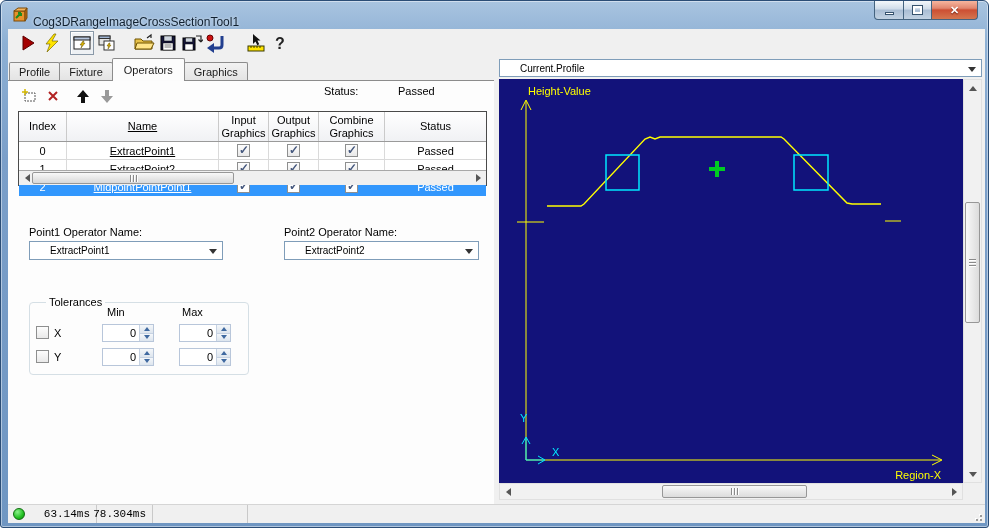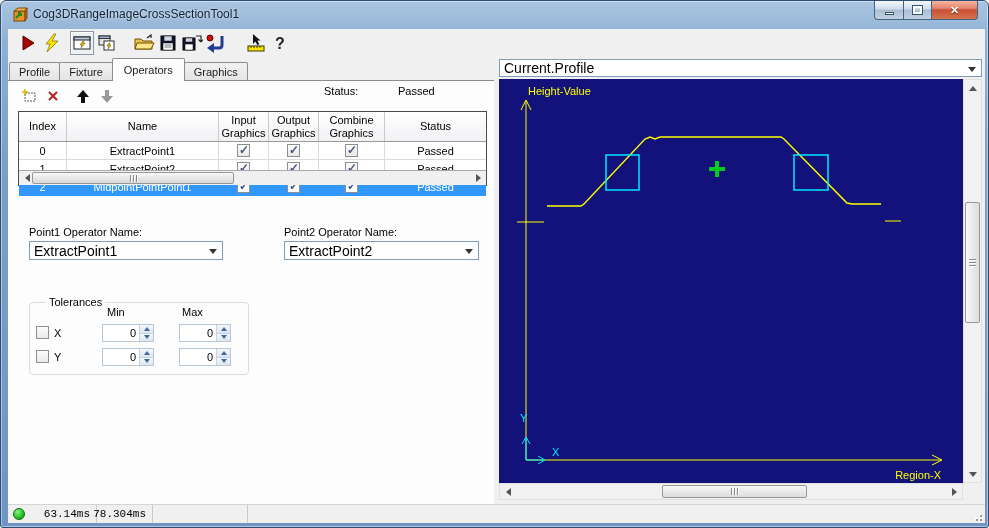--- a/index.html
+++ b/index.html
@@ -4,21 +4,21 @@
 <style>
   html,body{margin:0;padding:0;background:#ffffff;}
   *{box-sizing:border-box;font-family:"Liberation Sans",sans-serif;}
   #window{position:relative;width:989px;height:528px;
     background:linear-gradient(180deg,#a9c4e0 0%,#8db0d4 8%,#7b9fc9 30%,#6f96c2 100%);
     border:1px solid #2b4d76;border-radius:6px 6px 3px 3px;overflow:hidden;
     box-shadow:inset 0 0 0 1px rgba(255,255,255,.45);}
   
   .titlebar{position:absolute;left:0;top:0;width:100%;height:28px;}
   .app-icon{position:absolute;left:11px;top:6px;}
-  .win-title{position:absolute;left:32px;top:6px;font-size:12px;color:#102030;
+  .win-title{position:absolute;left:32px;top:14px;font-size:12px;color:#102030;
     text-shadow:0 0 3px rgba(255,255,255,.8);white-space:nowrap;}
   .winbtns{position:absolute;right:10px;top:0;display:flex;}
   .wb{height:19px;border:1px solid #44637f;border-top:none;display:flex;align-items:center;justify-content:center;
     background:linear-gradient(180deg,#f4f8fb 0%,#cfdbe9 45%,#a9bdd4 50%,#c2d2e2 100%);}
   .wb.min{width:30px;border-radius:0 0 0 4px;}
   .wb.max{width:28px;border-left:none;}
   .wb.close{width:46px;border-left:none;border-radius:0 0 4px 0;
     background:linear-gradient(180deg,#f6b59e 0%,#e1866f 40%,#cc4f33 50%,#d4764f 100%);}
   .glyph-min{width:9px;height:3px;background:#fff;border:1px solid #37536e;margin-top:6px;}
   .glyph-max{width:9px;height:8px;border:2px solid #fff;outline:1px solid #37536e;background:transparent;}
@@ -45,40 +45,40 @@
   
   .optable{position:absolute;left:10px;top:30px;width:469px;height:75px;border:1px solid #4a4a4a;background:#fff;}
   .t-header{display:flex;height:30px;border-bottom:1px solid #9a9a9a;
     background:linear-gradient(180deg,#ffffff,#f0f1f4);}
   .t-hcell{font-size:11px;line-height:13px;color:#000;display:flex;align-items:center;justify-content:center;
     text-align:center;border-right:1px solid #cacaca;}
   .t-row{display:flex;height:18px;}
   .t-cell{font-size:11px;color:#000;display:flex;align-items:center;justify-content:center;
     border-right:1px solid #dadada;border-bottom:1px solid #dadada;}
   .t-row.selected .t-cell{background:#3297fd;color:#fff;border-right-color:#3297fd;border-bottom-color:#3297fd;}
-  .c-index{width:48px;}.c-name{width:152px;}.c-in{width:50px;}.c-out{width:50px;}.c-comb{width:66px;}.c-status{width:101px;border-right:none;}
+  .c-index{width:48px;}.c-name{width:152px;text-decoration:underline;}.c-in{width:50px;}.c-out{width:50px;}.c-comb{width:66px;}.c-status{width:101px;border-right:none;}
   
   .cb{width:13px;height:13px;border:1px solid #8e8f8f;background:linear-gradient(180deg,#fdfdfd,#e9e9e9);
     position:relative;display:inline-block;}
   .cb.checked::after{content:"\2713";position:absolute;left:1px;top:-2px;font-size:12px;font-weight:bold;color:#44577d;}
   .t-row.selected .cb{background:#fff;}
   
   .t-scroll{position:absolute;left:0;bottom:0;width:467px;height:15px;background:#f0f0f0;border-top:1px solid #a8a8a8;}
   .sb-arrow{position:absolute;top:0;width:16px;height:14px;display:flex;align-items:center;justify-content:center;}
   .tri-left{width:0;height:0;border-top:4px solid transparent;border-bottom:4px solid transparent;border-right:5px solid #555;}
   .tri-right{width:0;height:0;border-top:4px solid transparent;border-bottom:4px solid transparent;border-left:5px solid #555;}
   .tri-up{width:0;height:0;border-left:4px solid transparent;border-right:4px solid transparent;border-bottom:5px solid #555;}
   .tri-down{width:0;height:0;border-left:4px solid transparent;border-right:4px solid transparent;border-top:5px solid #555;}
   .t-thumb{position:absolute;left:13px;top:1px;width:202px;height:12px;border:1px solid #979797;border-radius:2px;
     background:linear-gradient(180deg,#f8f8f8,#d8d8d8);display:flex;align-items:center;justify-content:center;gap:2px;}
   .grip-bar{width:1px;height:7px;background:#8a8a8a;box-shadow:1px 0 0 #fff;}
   
   .fld-label{position:absolute;font-size:11px;color:#000;text-align:right;}
-  .combo{position:absolute;height:19px;border:1px solid #7f9db9;background:#fff;font-size:14px;color:#000;
-    display:flex;align-items:center;padding-left:4px;}
+  .combo{position:absolute;height:19px;border:1px solid #7f9db9;background:#fff;font-size:10px;color:#000;
+    display:flex;align-items:center;padding-left:20px;}
   .combo .arrow{position:absolute;right:5px;top:7px;width:0;height:0;
     border-left:4px solid transparent;border-right:4px solid transparent;border-top:5px solid #333;}
   
   .groupbox{position:absolute;left:21px;top:221px;width:220px;height:73px;border:1px solid #d5dfe5;border-radius:4px;}
   .group-title{position:absolute;left:16px;top:-7px;background:#fdfdfd;padding:0 3px;font-size:11px;color:#000;}
   .minmax{position:absolute;top:3px;font-size:11px;color:#000;}
   .tol-row{position:absolute;left:6px;display:flex;align-items:center;}
   .axis-label{font-size:11px;color:#000;margin-left:5px;}
   .spinner{position:absolute;width:52px;height:18px;border:1px solid #b8c6da;background:#fff;display:flex;}
   .spin-val{flex:1;font-size:11px;text-align:right;padding:2px 3px 0 0;color:#000;}

